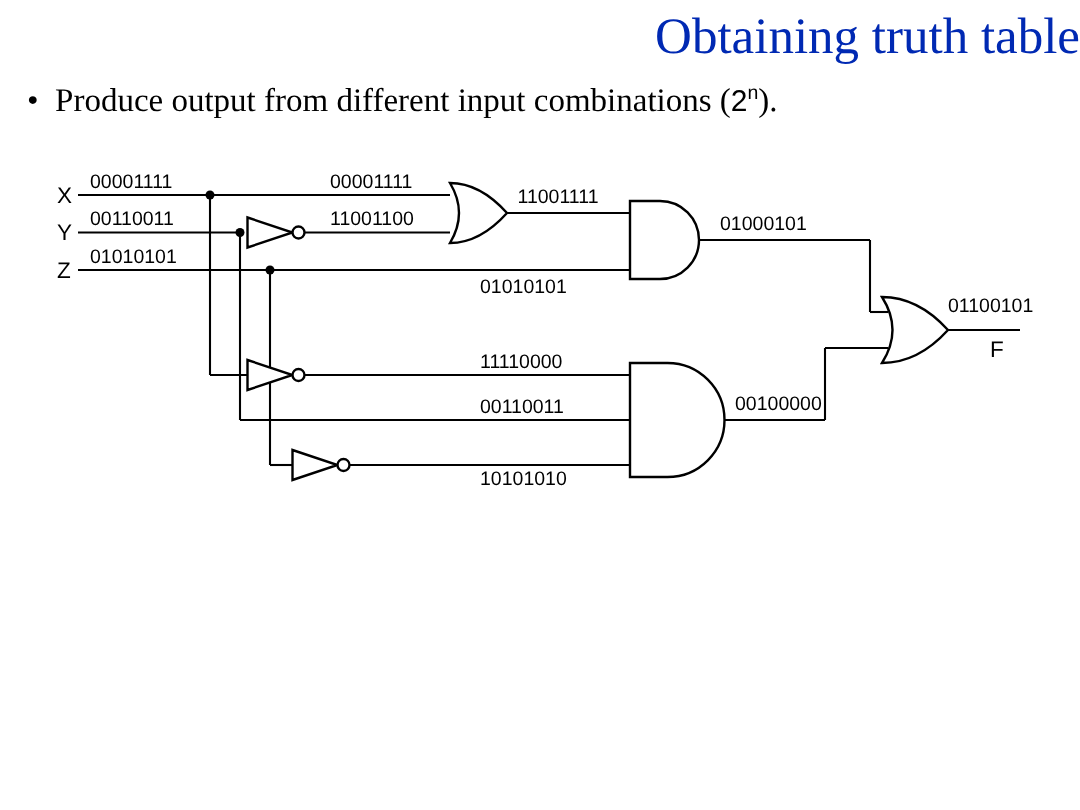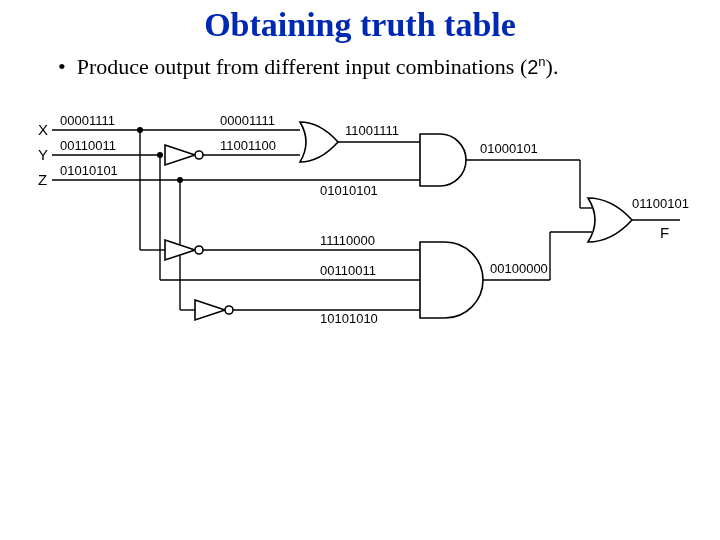--- a/index.html
+++ b/index.html
@@ -14,32 +14,31 @@
   .slide {
     position: relative;
     width: 720px;
     height: 540px;
   }
   .title {
     position: absolute;
     top: 6px;
     left: 0;
     width: 720px;
-    text-align: center;
+    text-align: right;
     font-size: 34px;
-    font-weight: bold;
+    font-weight: normal;
     color: #0029b3;
   }
   .bullet {
     position: absolute;
     top: 54px;
     left: 18px;
     font-size: 22px;
     color: #000;
-    margin-left: 40px;
   }
   .bullet .two-n {
     font-family: Arial, "Helvetica Neue", Helvetica, sans-serif;
     font-size: 20px;
   }
   .bullet sup {
     font-size: 13px;
     vertical-align: super;
     font-family: Arial, sans-serif;
   }

